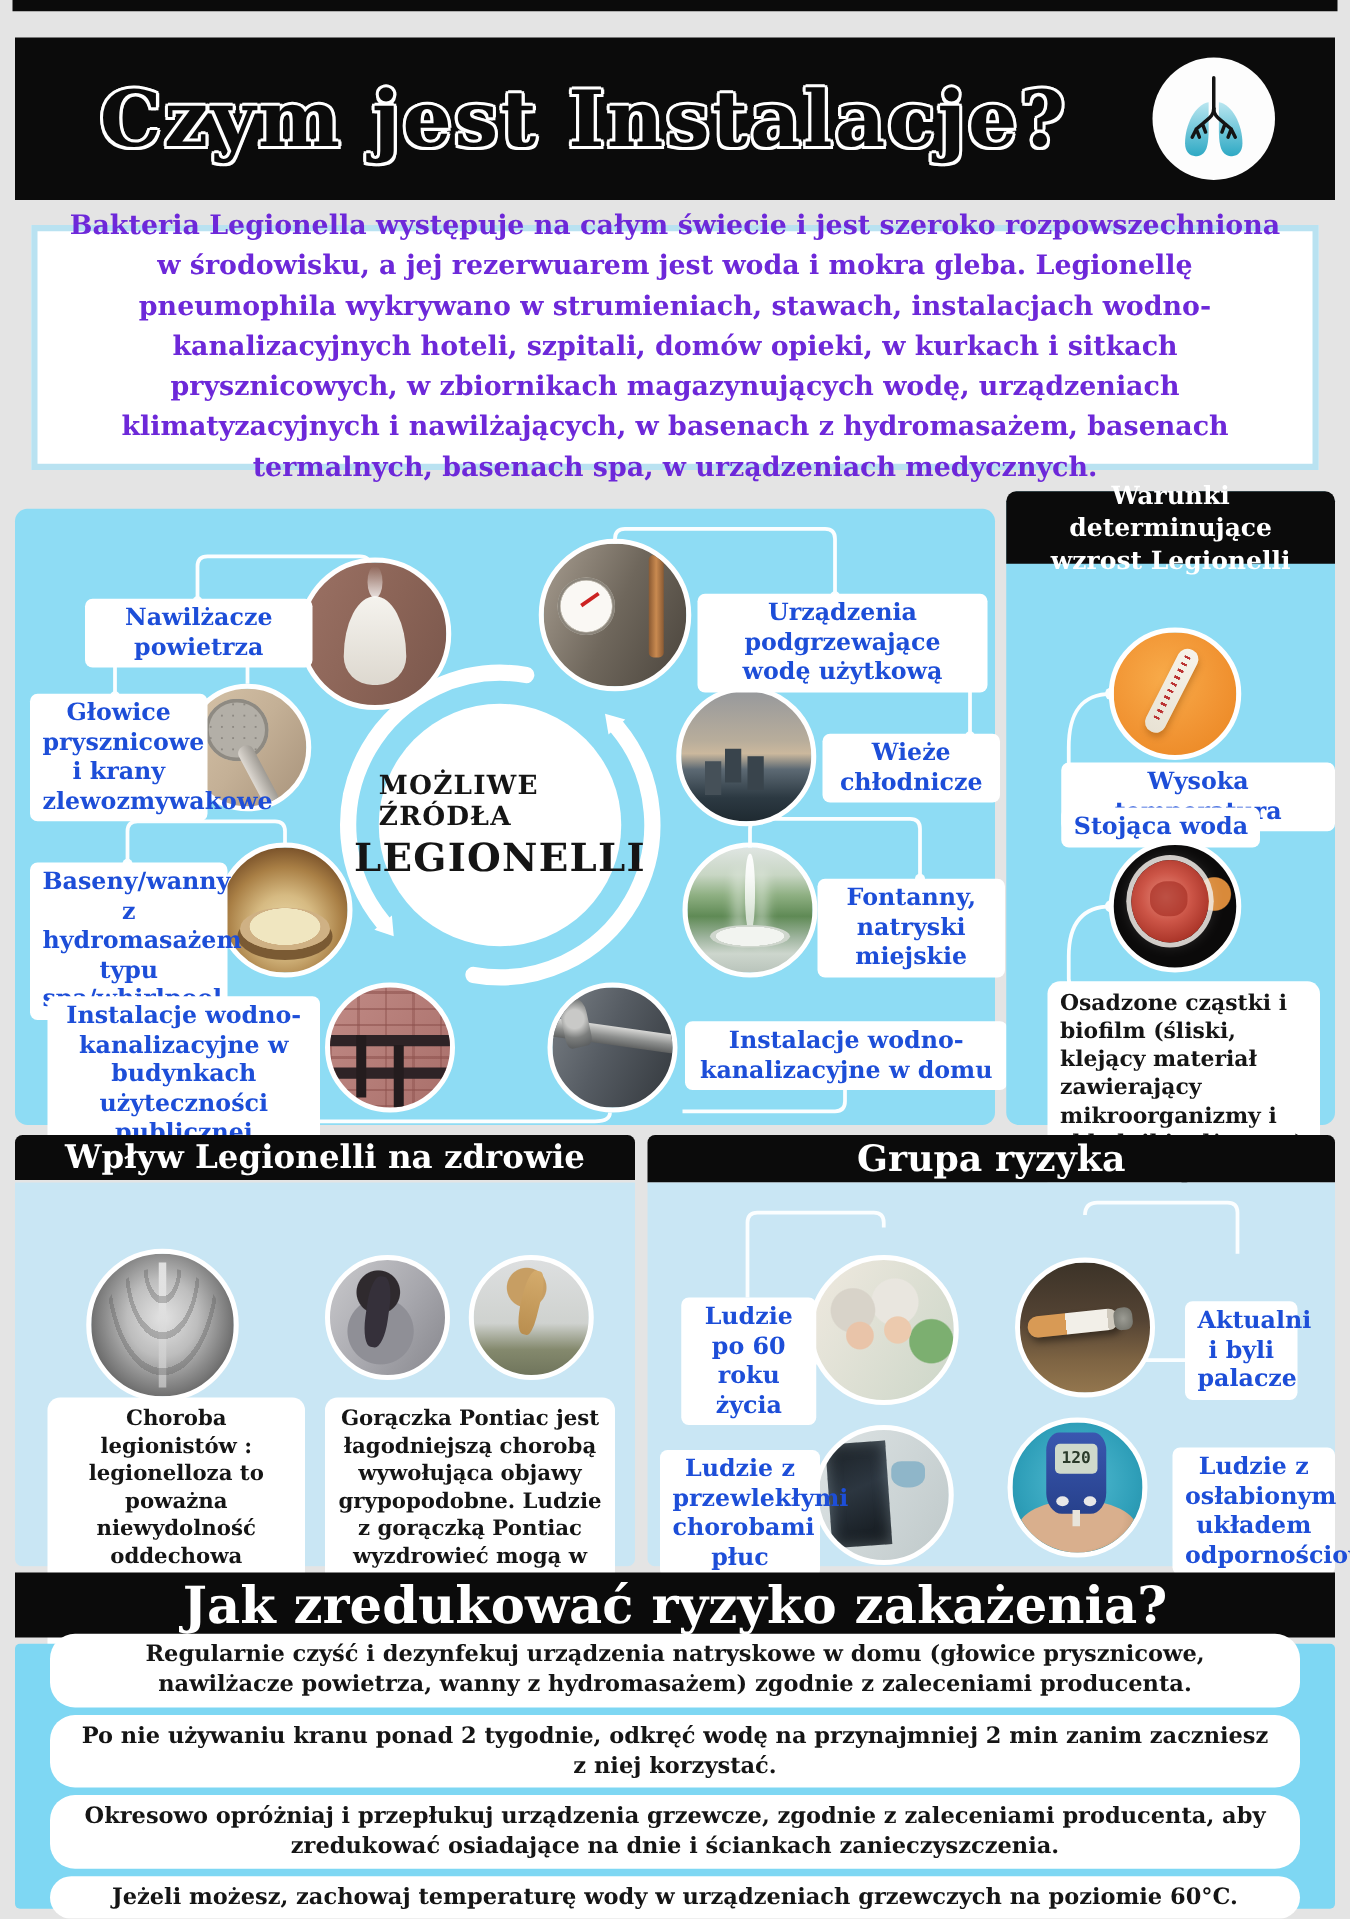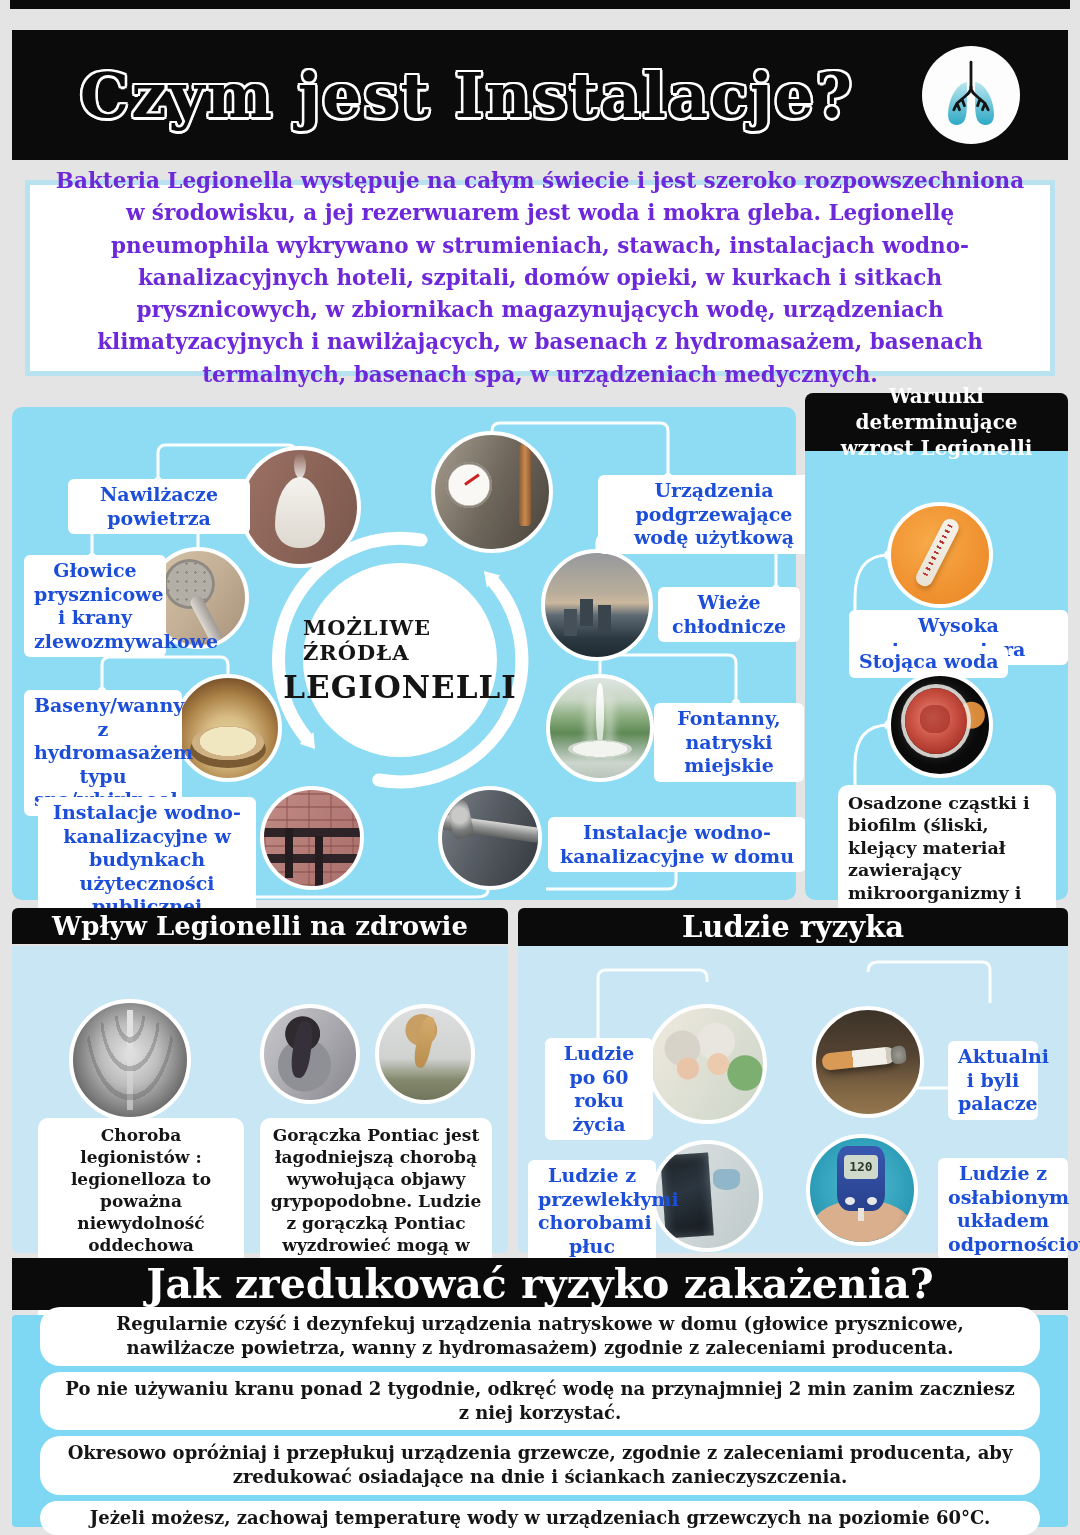--- a/index.html
+++ b/index.html
@@ -226,21 +226,21 @@
         <div class="copper"></div>
       </div>
     <div class="pc ph-shower" style="left:135px;top:140px;width:94px;height:94px;"></div>
     <div class="pc ph-cooling" style="left:529px;top:142px;width:104px;height:104px;"></div>
     <div class="pc ph-spa" style="left:162px;top:267px;width:100px;height:100px;"></div>
     <div class="pc ph-fountain" style="left:534px;top:267px;width:100px;height:100px;"></div>
     <div class="pc ph-brick" style="left:248px;top:379px;width:96px;height:96px;"></div>
     <div class="pc ph-homepipe" style="left:426px;top:379px;width:96px;height:96px;"></div>
 
     <div class="lbl" style="left:56px;top:72px;width:182px;">Nawilżacze powietrza</div>
-    <div class="lbl" style="left:546px;top:68px;width:232px;margin-left:40px;">Urządzenia podgrzewające wodę użytkową</div>
+    <div class="lbl" style="left:546px;top:68px;width:232px;">Urządzenia podgrzewające wodę użytkową</div>
     <div class="lbl" style="left:12px;top:148px;width:142px;">Głowice prysznicowe i krany zlewozmywakowe</div>
     <div class="lbl" style="left:646px;top:180px;width:142px;">Wieże chłodnicze</div>
     <div class="lbl" style="left:12px;top:283px;width:158px;">Baseny/wanny z hydromasażem typu spa/whirlpool</div>
     <div class="lbl" style="left:642px;top:296px;width:150px;">Fontanny, natryski miejskie</div>
     <div class="lbl" style="left:26px;top:390px;width:218px;">Instalacje wodno- kanalizacyjne w budynkach użyteczności publicznej</div>
     <div class="lbl" style="left:536px;top:410px;width:258px;">Instalacje wodno-kanalizacyjne w domu</div>
   </div>
 
   <div id="sidebar" class="blue-sec">
     <div class="sec-h sidebar-h">
@@ -268,21 +268,21 @@
     <div class="body lightblue">
       <div class="pc ph-xray" style="left:57px;top:53px;width:114px;height:114px;"></div>
       <div class="pc ph-woman1" style="left:248px;top:58px;width:92px;height:92px;"></div>
       <div class="pc ph-woman2" style="left:363px;top:58px;width:92px;height:92px;"></div>
       <div class="hcard" style="left:26px;top:172px;width:206px;">Choroba legionistów : legionelloza to poważna niewydolność oddechowa choroba, która powoduje zapalenie płuc o ciężkim przebiegu</div>
       <div class="hcard" style="left:248px;top:172px;width:232px;">Gorączka Pontiac jest łagodniejszą chorobą wywołująca objawy grypopodobne. Ludzie z gorączką Pontiac wyzdrowieć mogą w ciągu 2 do 5 dni bez leczenia.</div>
     </div>
   </div>
 
   <div id="risk">
-    <div class="sec-h">Ludzie ryzyka</div>
+    <div class="sec-h">Grupa ryzyka</div>
     <div class="body lightblue"></div>
     <svg class="connector" style="top:38px;" width="550" height="307" viewBox="0 0 550 307">
       <path class="cpath" d="M80 92 L80 32 Q80 24 88 24 L181 24 Q189 24 189 32 L189 36"></path>
       <path class="cpath" d="M350 26 Q350 16 360 16 L464 16 Q472 16 472 24 L472 57"></path>
       <path class="cpath" d="M73 176 L73 152 Q73 144 81 144 L181 144 Q189 144 189 152 L189 158"></path>
       <path class="cpath" d="M344 152 Q344 142 352 142 L475 142 Q483 142 483 150 L483 174"></path>
     </svg>
     <div class="pc ph-elderly" style="left:129px;top:96px;width:112px;height:112px;"></div>
     <div class="pc ph-cig" style="left:294px;top:98px;width:104px;height:104px;"></div>
     <div class="pc ph-doctor" style="left:133px;top:232px;width:104px;height:104px;"></div>

